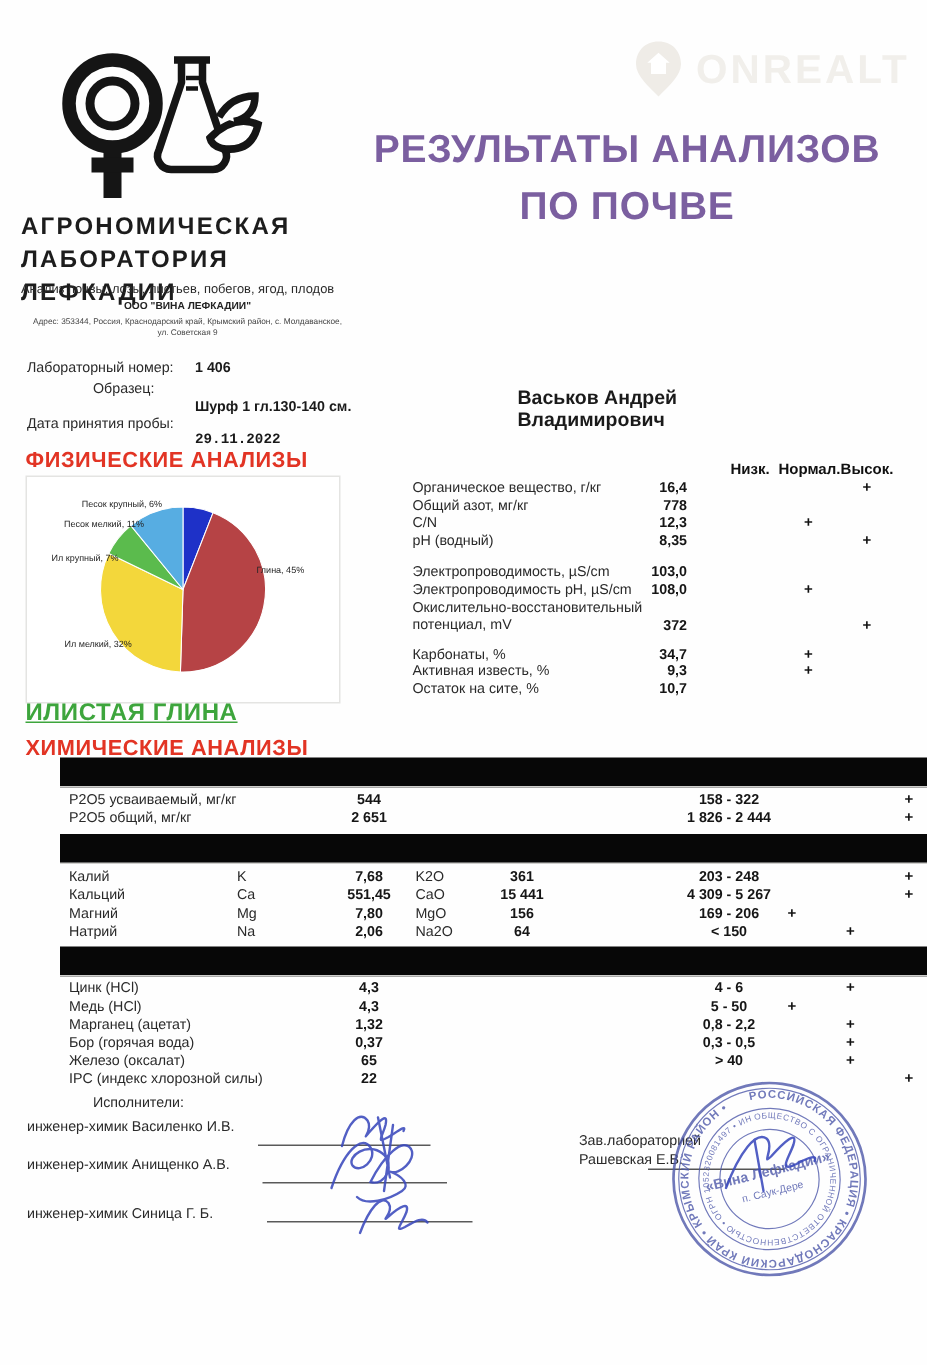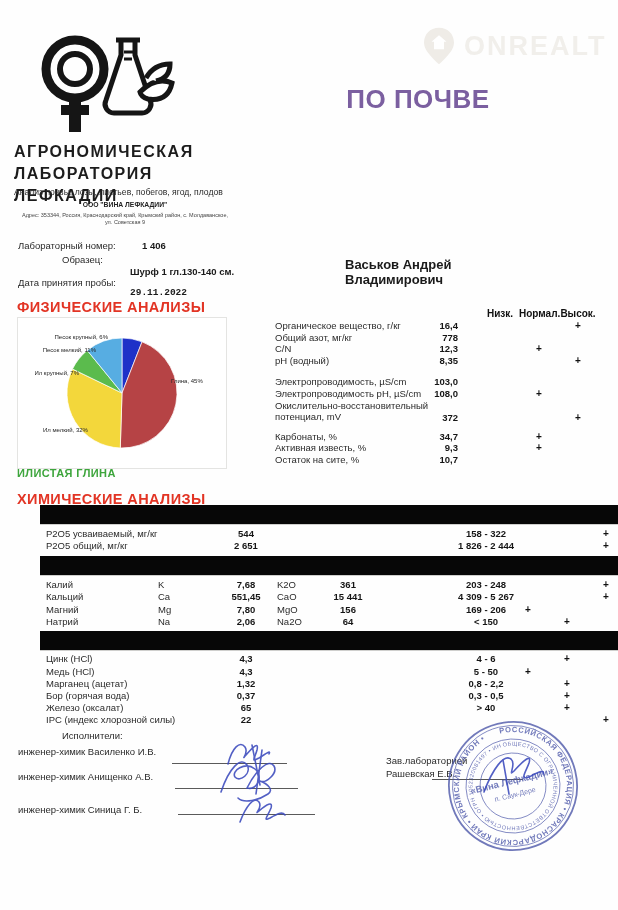--- a/index.html
+++ b/index.html
@@ -22,21 +22,21 @@
     font-size:6.8px;font-weight:bold;color:#222;}
   .lab-address{position:absolute;left:0px;top:212px;width:250px;text-align:center;
     font-size:5.5px;line-height:7px;color:#444;}
   
   .info-label{position:absolute;left:18px;font-size:9.5px;color:#2a2a2a;}
   .info-value{position:absolute;left:130px;font-size:9.5px;font-weight:bold;color:#1a1a1a;}
   .client{position:absolute;left:345px;top:257px;width:180px;
     font-size:13px;font-weight:bold;color:#1a1a1a;}
   
   .sec-title{position:absolute;left:17px;font-size:14.5px;font-weight:bold;letter-spacing:0.4px;}
-  .conclusion{position:absolute;left:17px;top:467px;font-size:11px;font-weight:bold;letter-spacing:0.4px;}
+  .conclusion{position:absolute;left:17px;top:467px;font-size:16px;font-weight:bold;letter-spacing:0.4px;text-decoration:underline;}
   
   .chart-box{position:absolute;left:17px;top:317px;width:208px;height:150px;
     background:#fff;border:1px solid #e4e4e2;}
   .chart-box svg{position:absolute;left:0;top:0;}
   .pie-label{position:absolute;font-size:6px;color:#262626;line-height:7px;}
   
   .ptable{position:absolute;left:0;top:306px;width:618px;}
   .levels-header{position:absolute;top:2px;left:0;width:618px;height:12px;font-weight:bold;font-size:9.5px;}
   .p-group{position:relative;}
   .p-row{position:relative;height:11.6px;font-size:9.5px;}
@@ -86,36 +86,37 @@
       <rect x="41" y="70" width="12" height="32" fill="#151515" stroke="none"></rect>
       <rect x="33" y="75" width="28" height="10" fill="#151515" stroke="none"></rect>
       <path d="M88 10 h24 M93 12 v13 l-15 45 a9 9 0 0 0 8 13 h28 a9 9 0 0 0 8 -13 l-15 -45 v-13" stroke-width="5" stroke-linejoin="round"></path>
       <path d="M96 22 h10 M96 29 h8" stroke-width="3"></path>
       <path d="M112 62 q16 -16 32 -9 q-4 19 -24 16 q-7 -2 -8 -7 z" stroke-width="5" fill="#fff"></path>
       <path d="M118 48 q8 -14 24 -14 q0 14 -14 17" stroke-width="5" fill="#fff"></path>
     </g>
   </svg>
 
   <div class="title" style="color: rgb(123, 95, 160);">
+    <div>РЕЗУЛЬТАТЫ АНАЛИЗОВ</div>
     <div>ПО ПОЧВЕ</div>
   </div>
 
   <div class="lab-name">
     <div>АГРОНОМИЧЕСКАЯ</div>
     <div>ЛАБОРАТОРИЯ ЛЕФКАДИИ</div>
   </div>
   <div class="lab-tagline">Анализ почвы, лозы, листьев, побегов, ягод, плодов</div>
   <div class="lab-company">ООО  "ВИНА ЛЕФКАДИИ"</div>
   <div class="lab-address">
     <div>Адрес: 353344, Россия, Краснодарский край, Крымский район, с. Молдаванское,</div>
     <div>ул. Советская 9</div>
   </div>
 
   <div class="info-label" style="top:240px;">Лабораторный номер:</div>
-  <div class="info-value" style="top:240px;margin-left:12px;">1 406</div>
+  <div class="info-value" style="top:240px;">1 406</div>
   <div class="info-label" style="top:254px;margin-left:44px;">Образец:</div>
   <div class="info-value" style="top:266px;">Шурф 1 гл.130-140 см.</div>
   <div class="info-label" style="top:277px;">Дата принятия пробы:</div>
   <div class="info-value" style="top:287px;font-family:Liberation Mono, monospace;">29.11.2022</div>
   <div class="client">Васьков Андрей Владимирович</div>
 
   <div class="sec-title" style="top: 299px; color: rgb(226, 52, 36);" id="phys-title">ФИЗИЧЕСКИЕ АНАЛИЗЫ</div>
 
   <div class="chart-box">
     <svg id="pie-svg" width="208" height="150" viewBox="0 0 208 150">

